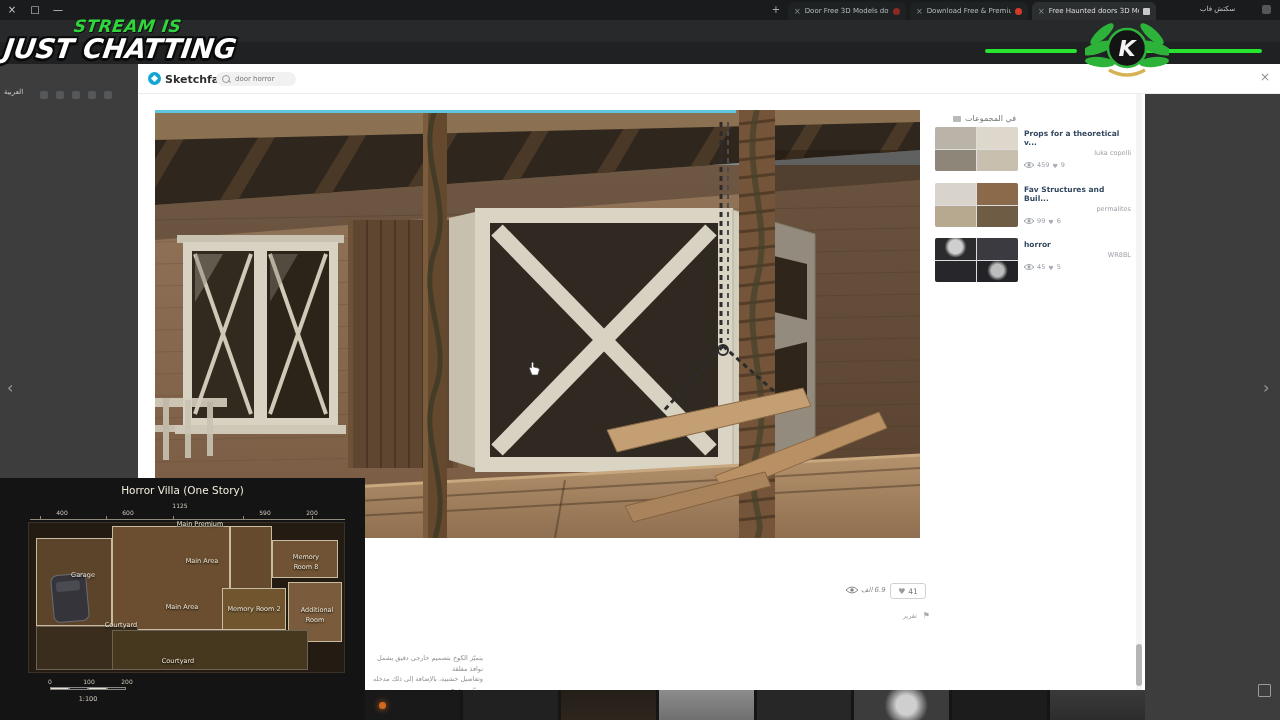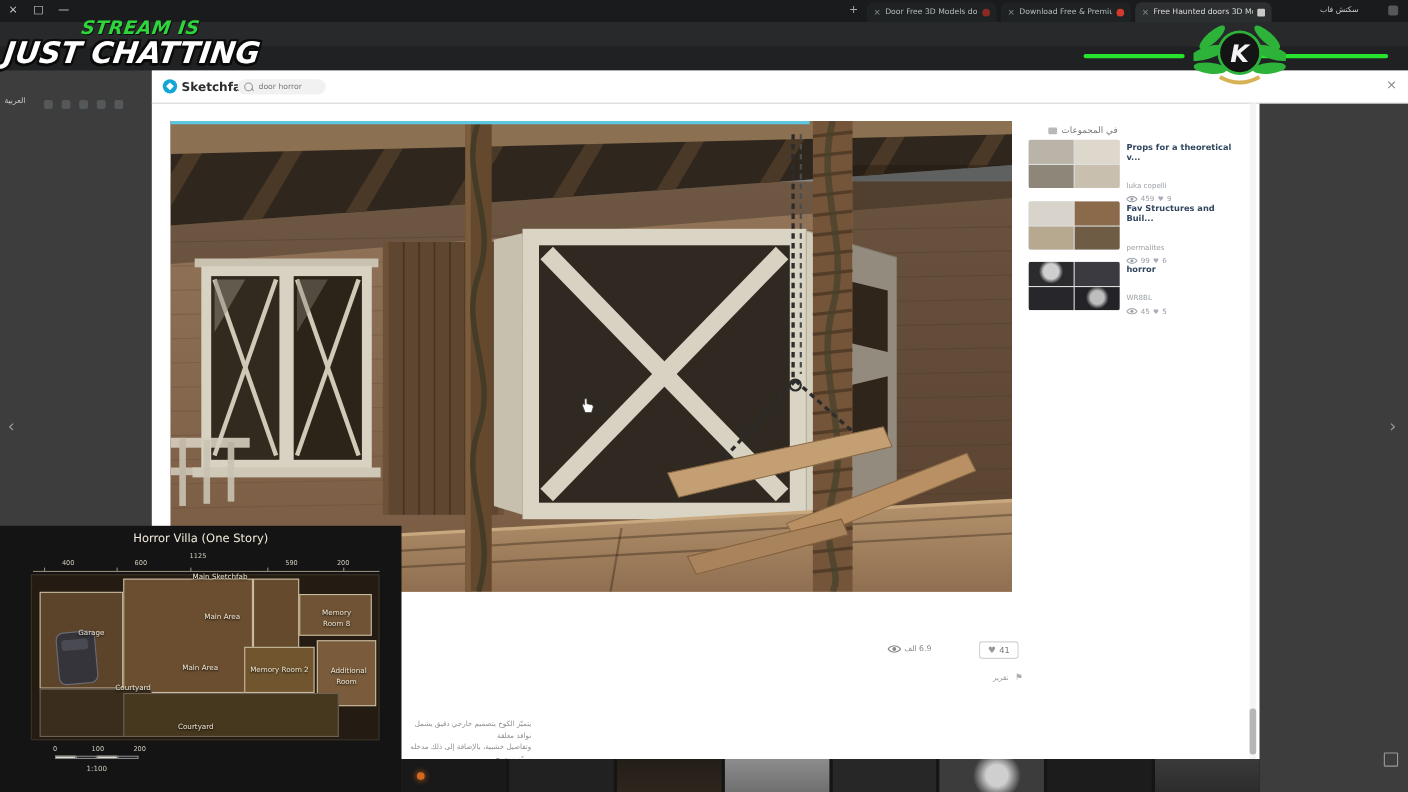--- a/index.html
+++ b/index.html
@@ -33,26 +33,26 @@
   .viewer{left:17px;top:16px;width:765px;height:428px;background:#8a6d52;overflow:hidden;}
   .loadbar{left:0;top:0;width:76%;height:3px;background:#5ec6de;}
   
   .col-panel{left:797px;top:20px;width:196px;height:280px;}
   .col-head{display:flex;justify-content:flex-end;align-items:center;gap:4px;font-size:8px;color:#777;direction:rtl;padding-left:18px;}
   .folder-ic{width:8px;height:6px;background:#b9b9b9;border-radius:1px;}
   .card{position:absolute;left:0;width:196px;height:44px;display:flex;gap:6px;cursor:pointer;}
   .cthumb{width:83px;height:44px;display:grid;grid-template-columns:1fr 1fr;grid-template-rows:1fr 1fr;gap:1px;background:#ddd;flex:0 0 auto;border-radius:2px;overflow:hidden;}
   .cinfo{flex:1;padding-top:2px;}
   .ctitle{font-size:7.5px;font-weight:bold;color:#31475f;line-height:9px;}
-  .cauthor{font-size:6.5px;color:#9aa0a6;margin-top:18px;}
+  .cauthor{font-size:6.5px;color:#9aa0a6;margin-top:2px;text-align:right;}
   .cstats{font-size:6.5px;color:#9aa0a6;margin-top:4px;display:flex;align-items:center;gap:3px;}
   .heart-s{color:#aab;font-size:6px;}
   
   .likebtn{left:752px;top:489px;width:36px;height:16px;border:1px solid #d2d2d2;border-radius:3px;display:flex;align-items:center;justify-content:center;gap:3px;font-size:7.5px;color:#777;background:#fff;box-sizing:border-box;}
-  .viewsrow{left:669px;top:492px;width:52px;display:flex;align-items:flex-start;justify-content:flex-end;gap:3px;font-size:7px;color:#8a8a8a;direction:rtl;}
+  .viewsrow{left:708px;top:492px;width:52px;display:flex;align-items:flex-start;justify-content:flex-end;gap:3px;font-size:7px;color:#8a8a8a;direction:rtl;font-style:italic;}
   .reportrow{left:752px;top:517px;width:40px;display:flex;align-items:center;justify-content:flex-end;gap:6px;font-size:6.5px;color:#9a9a9a;}
   .desc{left:227px;top:559px;width:118px;font-size:6.5px;line-height:10.5px;color:#909090;direction:rtl;text-align:right;}
   
   .sb-track{left:1136px;top:94px;width:6px;height:596px;background:#f4f4f4;}
   .sb-thumb{left:1136px;top:644px;width:6px;height:42px;background:#b5b5b5;border-radius:3px;}
   
   .strip{left:365px;top:690px;width:780px;height:30px;background:#151515;display:flex;gap:3px;}
   .strip>div{flex:1;position:relative;overflow:hidden;}
   .c1{background:#191919;} .c2{background:#212121;}
   .c3{background:linear-gradient(#241e18,#2e261d);}
@@ -440,21 +440,21 @@
     <div class="room" style="left:230px;top:48px;width:42px;height:104px;background:#654a2d;"></div>
     <div class="room" style="left:272px;top:62px;width:66px;height:38px;background:#6f5334;"></div>
     <div class="room" style="left:222px;top:110px;width:64px;height:42px;background:#70552f;"></div>
     <div class="room" style="left:288px;top:104px;width:54px;height:60px;background:#7a5c3c;"></div>
     <div class="room" style="left:36px;top:148px;width:102px;height:44px;background:#3b2d1d;border-color:#6b6253;"></div>
     <div class="room" style="left:112px;top:152px;width:196px;height:40px;background:#46371f;border-color:#6b6253;"></div>
     <div style="position:absolute;left:52px;top:96px;width:34px;height:46px;background:#34343a;border:1px solid #6c6c74;border-radius:7px;transform:rotate(-5deg);">
       <div style="position:absolute;left:4px;top:6px;width:24px;height:10px;background:#4a4a52;border-radius:3px;"></div>
     </div>
 
-    <span class="fp-label" style="left:200px;top:42px;">Main Sketchfab</span>
+    <span class="fp-label" style="left:200px;top:42px;">Main Premium</span>
     <span class="fp-label" style="left:202px;top:79px;">Main Area</span>
     <span class="fp-label" style="left:306px;top:75px;">Memory</span>
     <span class="fp-label" style="left:306px;top:85px;">Room 8</span>
     <span class="fp-label" style="left:83px;top:93px;">Garage</span>
     <span class="fp-label" style="left:182px;top:125px;">Main Area</span>
     <span class="fp-label" style="left:254px;top:127px;">Memory Room 2</span>
     <span class="fp-label" style="left:317px;top:128px;">Additional</span>
     <span class="fp-label" style="left:315px;top:138px;">Room</span>
     <span class="fp-label" style="left:121px;top:143px;">Courtyard</span>
     <span class="fp-label" style="left:178px;top:179px;">Courtyard</span>

